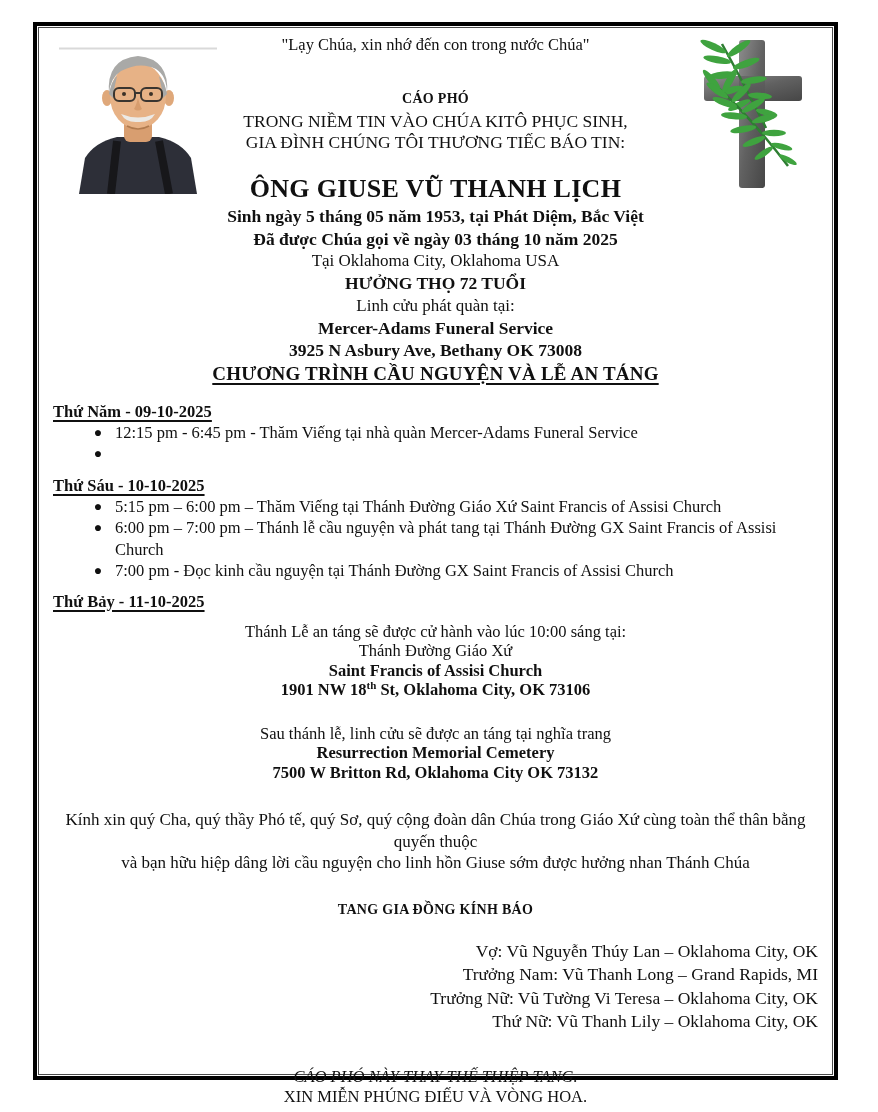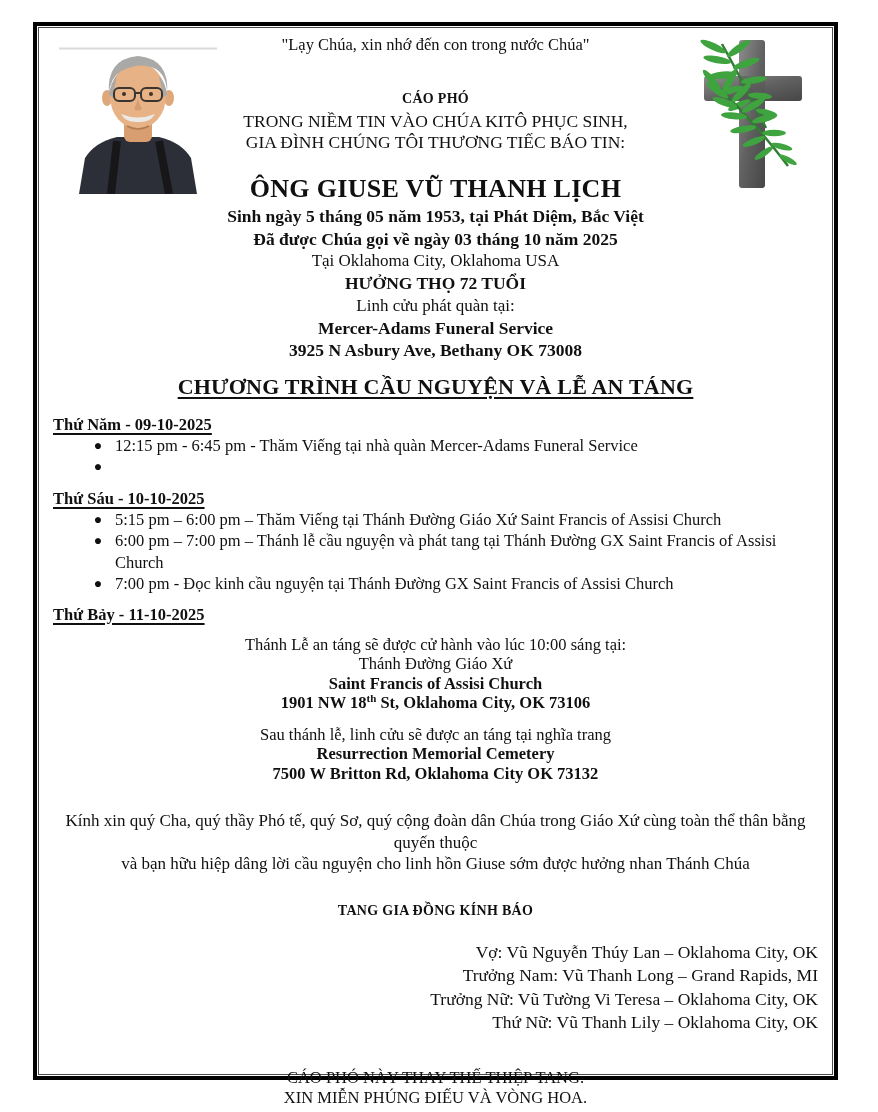--- a/index.html
+++ b/index.html
@@ -31,45 +31,45 @@
   .c { text-align: center; }
   .b { font-weight: bold; }
   .u { text-decoration: underline; text-underline-offset: 3px; text-decoration-thickness: 1.5px; }
 
   .quote      { font-size: 16.5px; line-height: 20px; margin-top: 9px; }
   .h-caopho   { font-size: 14px; line-height: 24px; margin-top: 32px; letter-spacing: .3px; font-family: Liberation Serif, serif; }
   .h-sub      { font-size: 17.5px; line-height: 21px; }
   .name       { font-size: 26px;  line-height: 32px; margin-top: 20px; letter-spacing: .3px; }
   .det-b      { font-size: 17.5px; line-height: 22.5px; font-weight: bold; }
   .det-r      { font-size: 17px;  line-height: 22px; }
-  .prog-head  { font-size: 22px; line-height: 23px; margin-top: 13px; letter-spacing: .2px; }
+  .prog-head  { font-size: 19px; line-height: 23px; letter-spacing: .2px; }
   .day-head   { font-size: 16.5px; line-height: 21px; text-align: left; }
   .day-thu-nam { margin-top: 16px; }
   .day-thu-sau { margin-top: 10px; }
   .day-thu-bay { margin-top: 9px; }
   .bullet-row {
     display: flex; align-items: flex-start;
     margin-left: 28px;
     font-size: 16.5px; line-height: 21.5px;
     text-align: left;
   }
   .bullet-dot { width: 34px; flex: 0 0 34px; text-align: center; font-size: 14px; }
   .mass-line  { font-size: 16.5px; line-height: 19.5px; }
   .mass-gap   { margin-top: 10px; }
-  .burial-gap { margin-top: 12px; }
+  .burial-gap { margin-top: 24px; }
   .appeal {
     font-size: 17px; line-height: 21.5px;
     margin-top: 27px;
     padding: 0 4px;
   }
   .family-head { font-size: 14px; line-height: 23px; margin-top: 24px; letter-spacing: .3px; }
   .family-line { font-size: 17.5px; line-height: 23.5px; text-align: right; }
   .family-first { margin-top: 19px; }
   .footer-line { font-size: 16.5px; line-height: 20px; }
-  .footer-first { margin-top: 33px; }
+  .footer-first { margin-top: 33px; font-style: italic; }
   sup { font-size: 11px; line-height: 0; }
 
   .portrait {
     position: absolute;
     left: 20px; top: 20px;
     width: 162px; height: 148px;
   }
   .cross-art {
     position: absolute;
     left: 655px; top: 6px;

